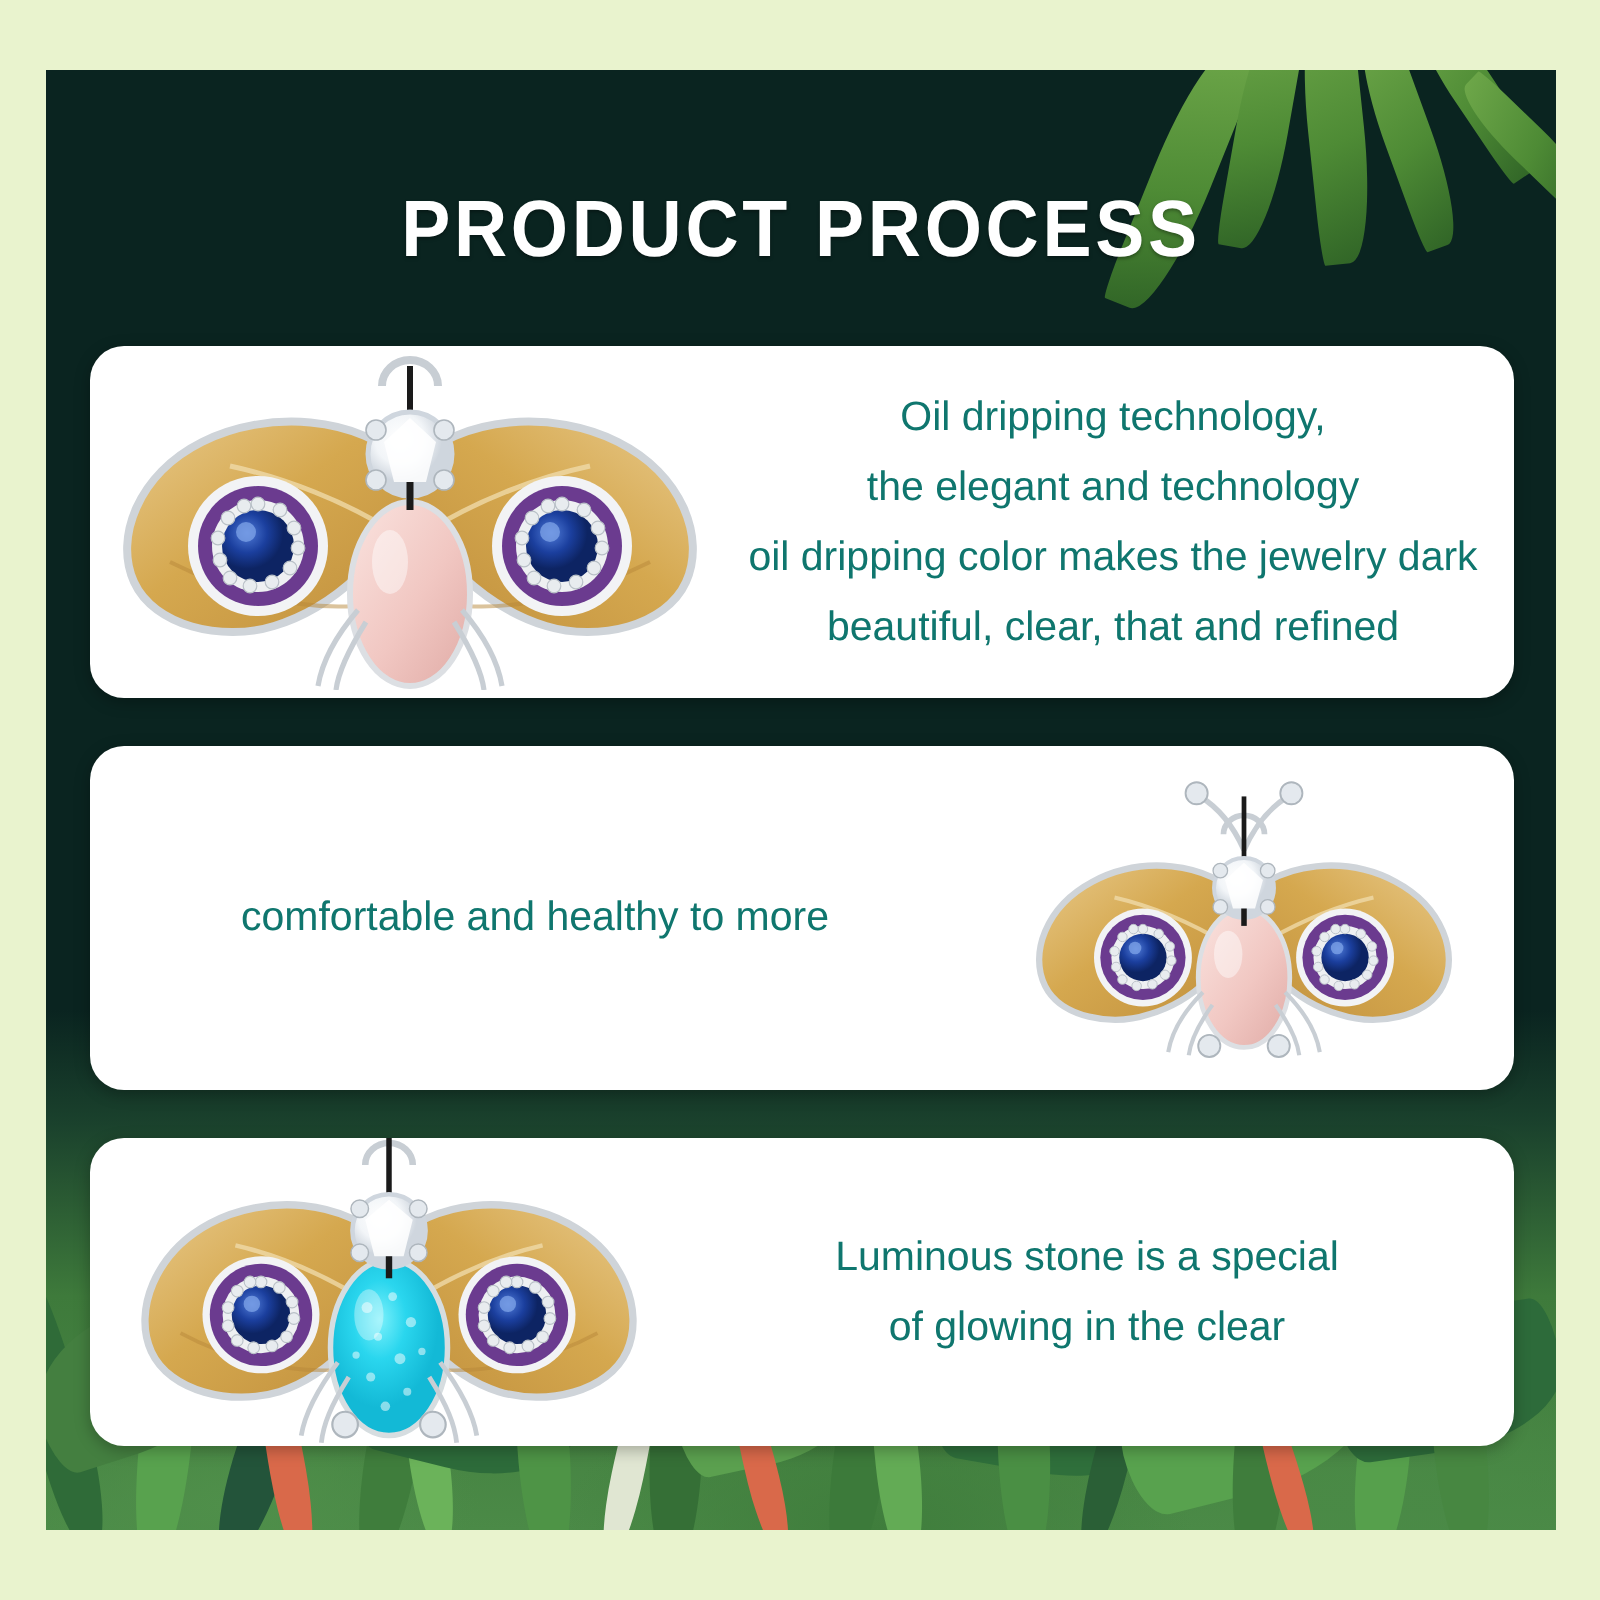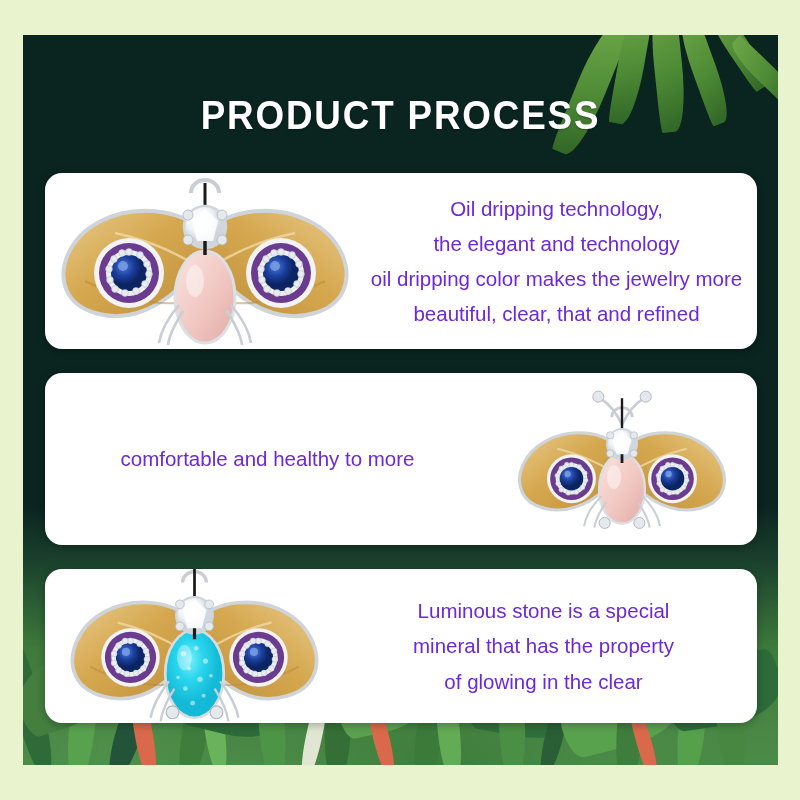--- a/index.html
+++ b/index.html
@@ -112,21 +112,21 @@
     align-items: center;
     z-index: 5;
   }
   .card-1 { top: 138px;  height: 176px; }
   .card-2 { top: 338px;  height: 172px; }
   .card-3 { top: 534px;  height: 154px; }
 
   .card-text {
     flex: 1;
     text-align: center;
-    color: #6d28d9;
+    color: #0f766e;
     font-size: 20.5px;
     line-height: 1.72;
     padding: 0 6px;
     font-family: "Liberation Sans", sans-serif;
   }
   .card-text .line { display: block; white-space: nowrap; }
 
   .card-img {
     flex: 0 0 auto;
     display: flex;
@@ -293,21 +293,21 @@
             <circle cx="167" cy="38" r="5"></circle>
           <circle cx="133" cy="63" r="5"></circle>
             <circle cx="167" cy="63" r="5"></circle>
         </g>
         <line x1="150" y1="64" x2="150" y2="78" stroke="#1a1a1a" stroke-width="3.5"></line>
       </svg>
     </div>
     <div class="card-text">
       <span class="line">Oil dripping technology,</span>
       <span class="line">the elegant and technology</span>
-      <span class="line">oil dripping color makes the jewelry more</span>
+      <span class="line">oil dripping color makes the jewelry dark</span>
       <span class="line">beautiful, clear, that and refined</span>
     </div>
   </div>
 
   <div class="card card-2">
     <div class="card-text">
       <span class="line">comfortable and healthy to more</span>
     </div>
     <div class="card-img">
       <svg class="moth moth-2" viewBox="0 0 300 190">
@@ -527,18 +527,17 @@
           <circle cx="134" cy="42" r="4.8"></circle>
             <circle cx="166" cy="42" r="4.8"></circle>
           <circle cx="134" cy="66" r="4.8"></circle>
             <circle cx="166" cy="66" r="4.8"></circle>
         </g>
         <line x1="150" y1="68" x2="150" y2="80" stroke="#1a1a1a" stroke-width="3.5"></line>
       </svg>
     </div>
     <div class="card-text">
       <span class="line">Luminous stone is a special</span>
-      <span class="line">mineral that has the property</span>
       <span class="line">of glowing in the clear</span>
     </div>
   </div>
 
 </div>
 
 </body></html>

